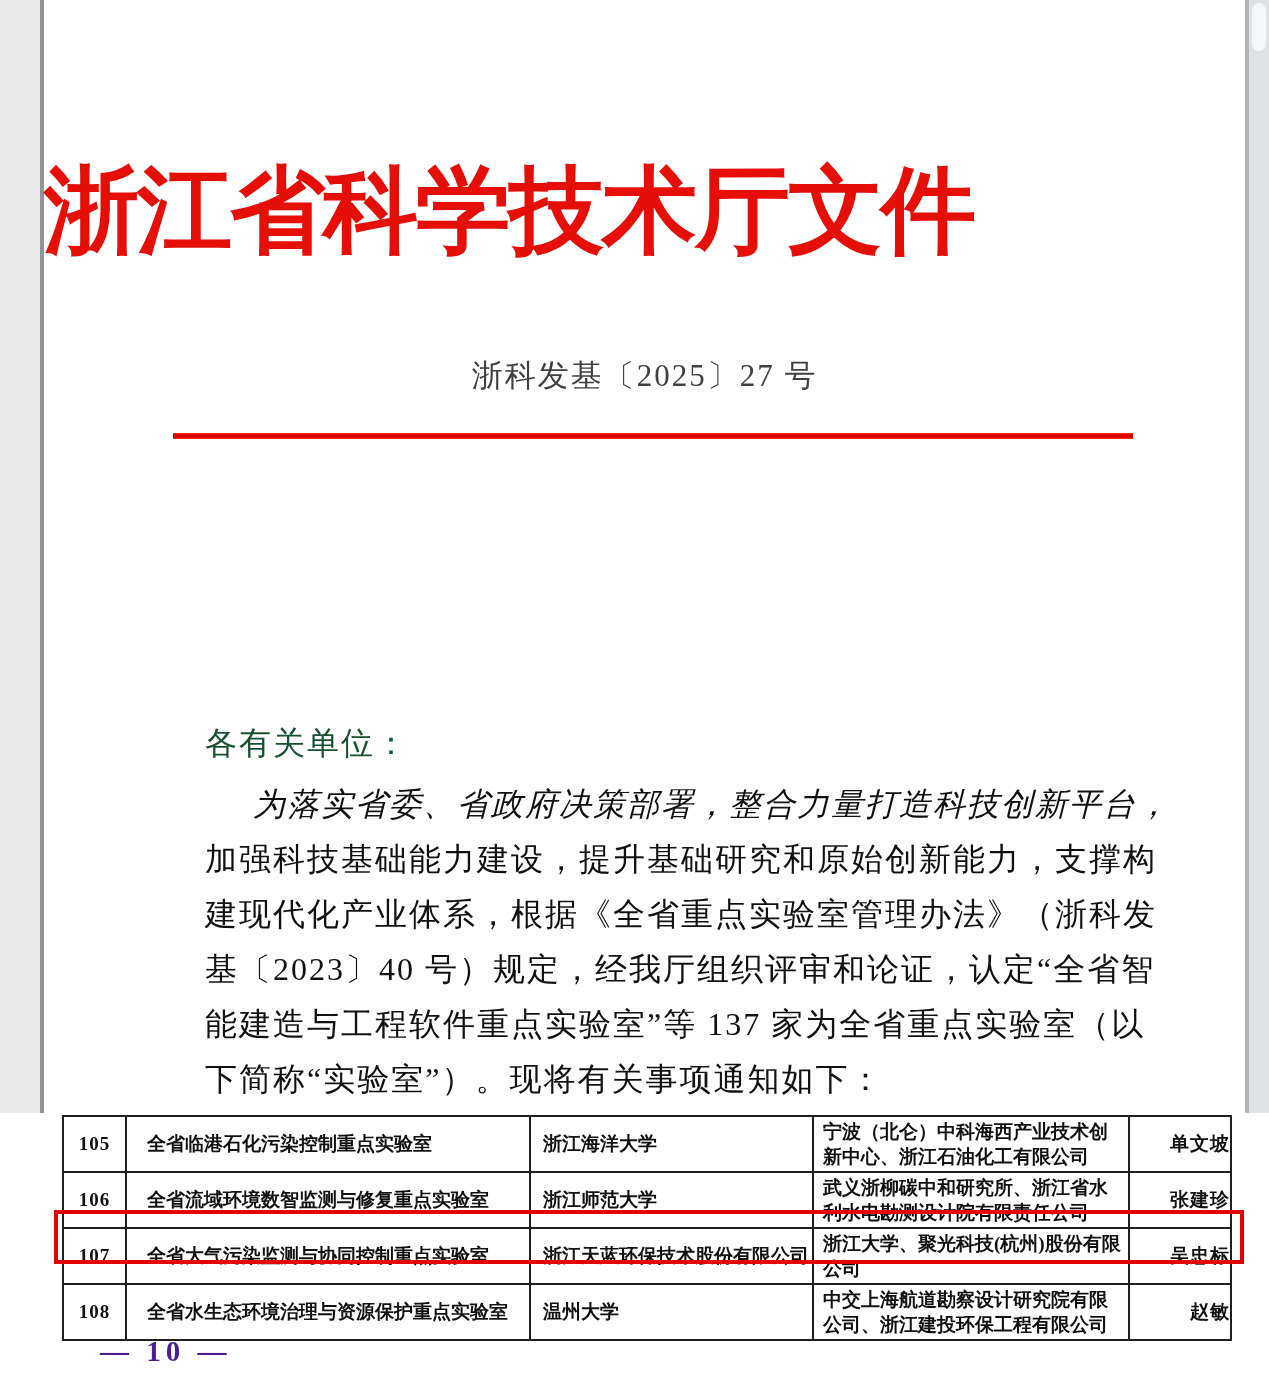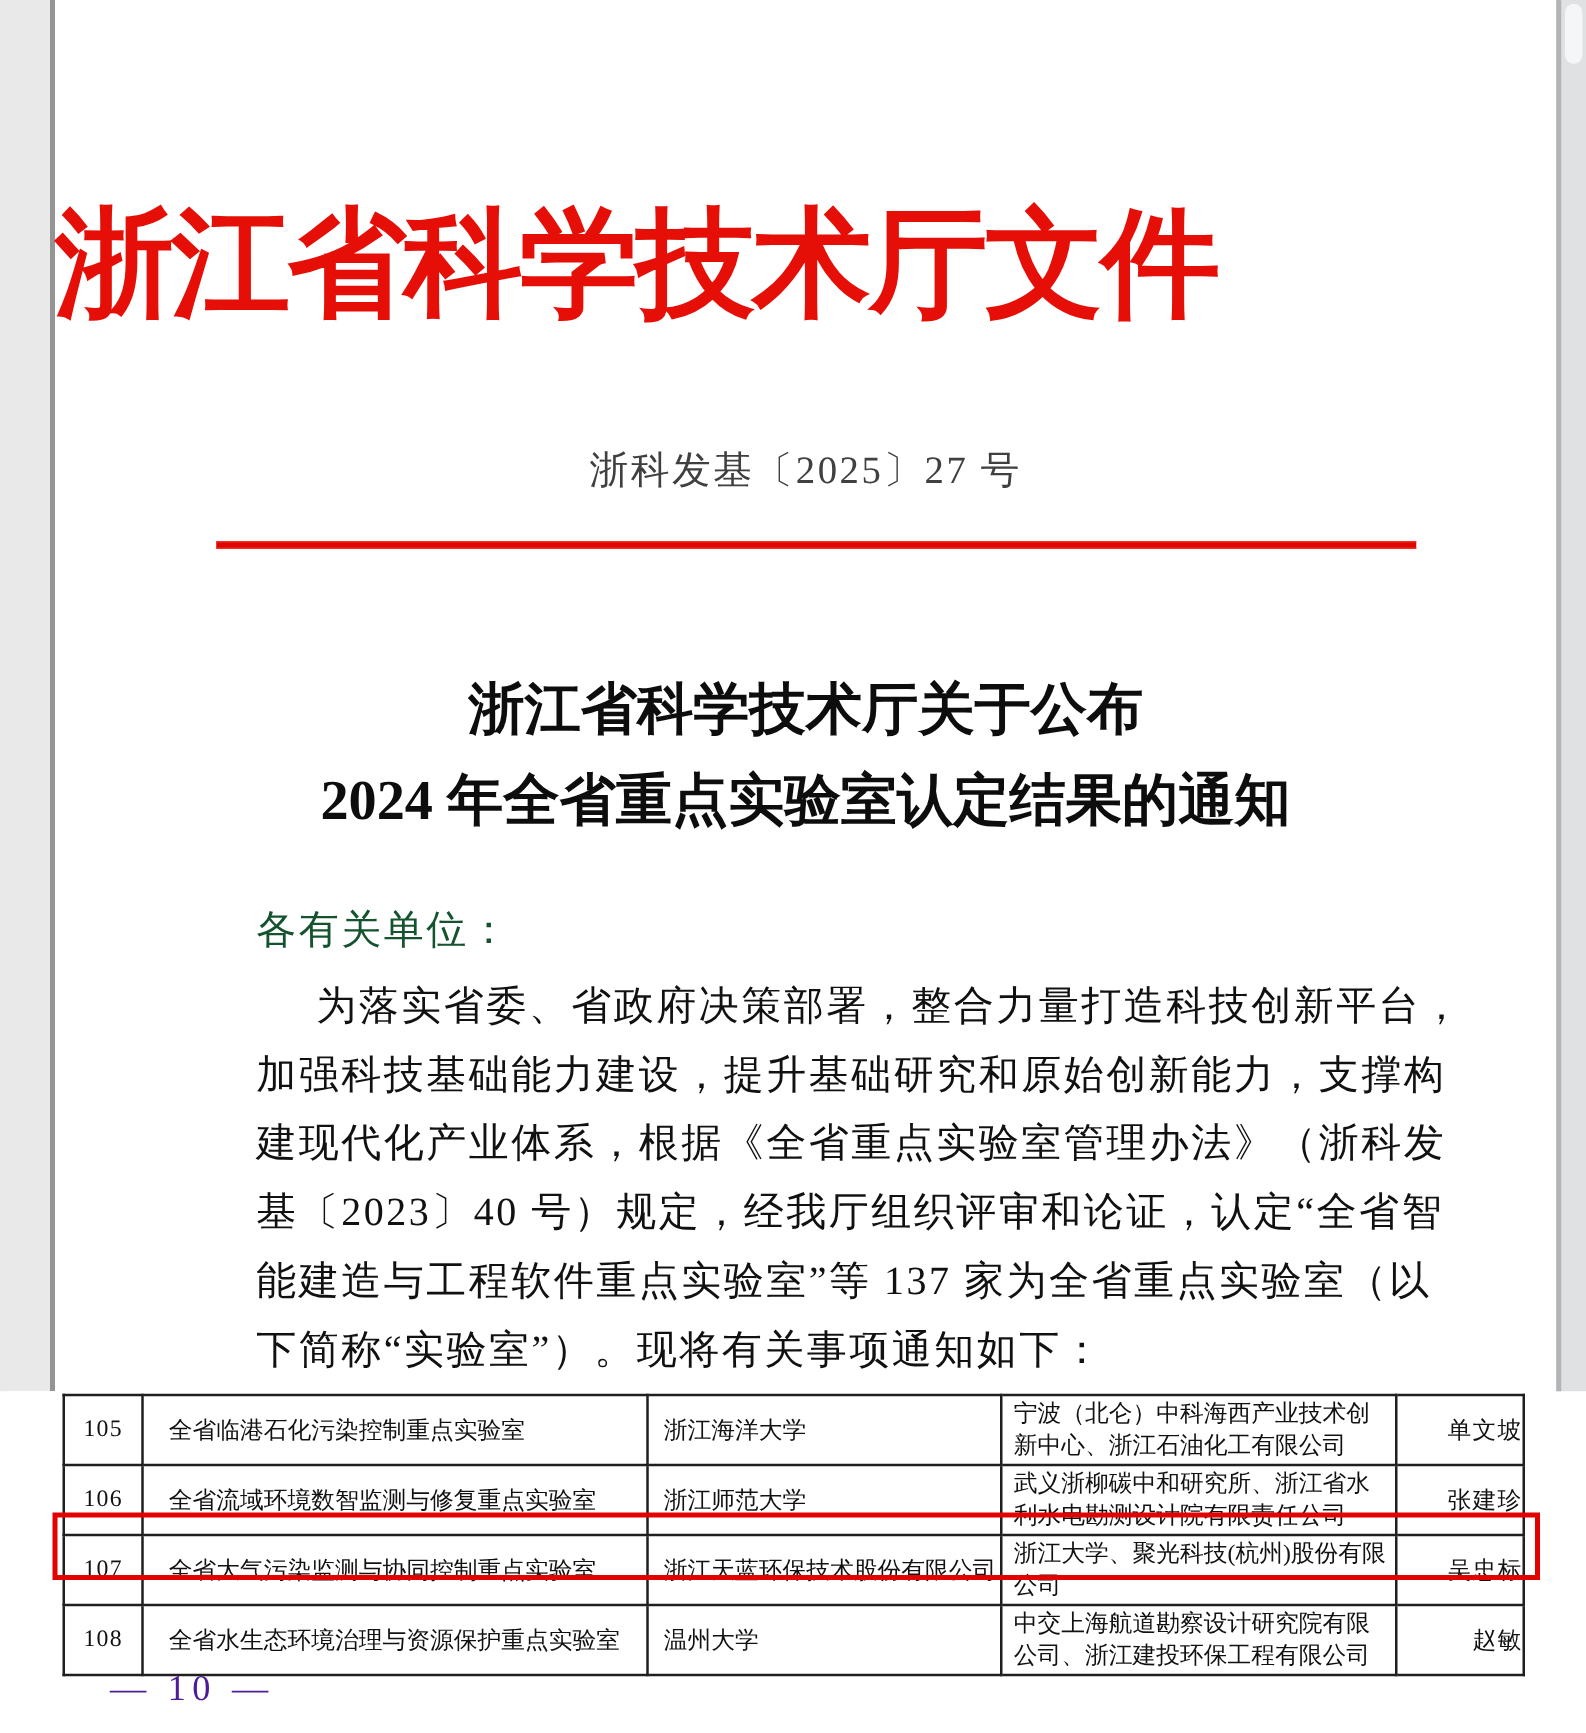--- a/index.html
+++ b/index.html
@@ -32,25 +32,25 @@
   .notice-title { position: absolute; left: 44px; top: 531px; width: 1201px;
                   text-align: center; font-size: 45px; line-height: 73px;
                   font-weight: bold; color: #0d0d0d; }
 
   
   .salutation { position: absolute; left: 205px; top: 722px; font-size: 32px;
                 letter-spacing: 2px; color: #14532d; }
   .body-lines { position: absolute; left: 205px; top: 777px; width: 940px;
                 font-size: 32px; letter-spacing: 2px; line-height: 55px;
                 color: #111; white-space: nowrap; }
-  .body-lines .line.indent { padding-left: 48px; }
+  .body-lines .line.indent { padding-left: 48px; font-style: italic; }
 
   
-  .table-band { position: absolute; left: 4px; top: 1113px; width: 1221px; height: 273px;
-                background: #ffffff; }
+  .table-band { position: absolute; left: 16px; top: 1113px; width: 1221px; height: 273px;
+                background: #ffffff; font-weight: bold; }
   table.result { position: absolute; left: 46px; top: 2px; width: 1168px;
                  border-collapse: collapse; table-layout: fixed;
                  font-size: 19px; color: #111; }
   table.result td { border: 2px solid #1f1f1f; vertical-align: middle;
                     overflow: hidden; }
   table.result tr:nth-child(1) { height: 52px; }
   table.result tr:nth-child(2) { height: 46px; }
   table.result tr:nth-child(3) { height: 52px; }
   table.result tr:nth-child(4) { height: 52px; }
   td.c-no  { text-align: center; letter-spacing: 1px; }
@@ -70,24 +70,20 @@
 <div class="screen">
 
   <div class="strip-left"></div>
   <div class="strip-right"></div>
   <div class="scroll-thumb"></div>
 
   <div class="header-title">浙江省科学技术厅文件</div>
   <div class="doc-number">浙科发基〔2025〕27 号</div>
   <div class="red-rule"></div>
 
-  <div class="notice-title">
-    <div>浙江省科学技术厅关于公布</div>
-    <div>2024 年全省重点实验室认定结果的通知</div>
-  </div>
 
   <div class="salutation">各有关单位：</div>
   <div class="body-lines">
     <div class="line indent">为落实省委、省政府决策部署，整合力量打造科技创新平台，</div>
     <div class="line">加强科技基础能力建设，提升基础研究和原始创新能力，支撑构</div>
     <div class="line">建现代化产业体系，根据《全省重点实验室管理办法》（浙科发</div>
     <div class="line">基〔2023〕40 号）规定，经我厅组织评审和论证，认定“全省智</div>
     <div class="line">能建造与工程软件重点实验室”等 137 家为全省重点实验室（以</div>
     <div class="line">下简称“实验室”）。现将有关事项通知如下：</div>
   </div>

